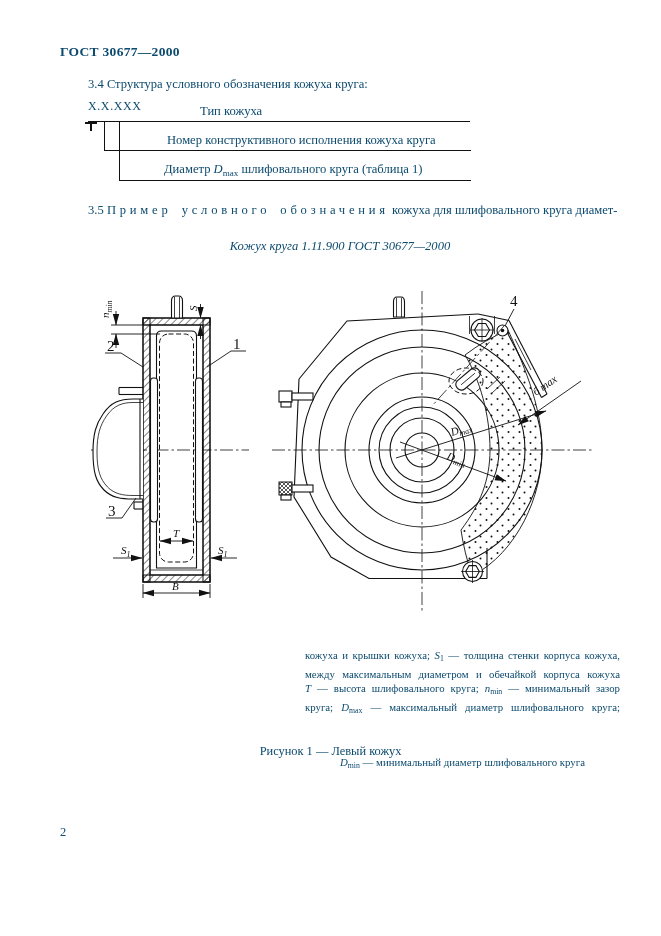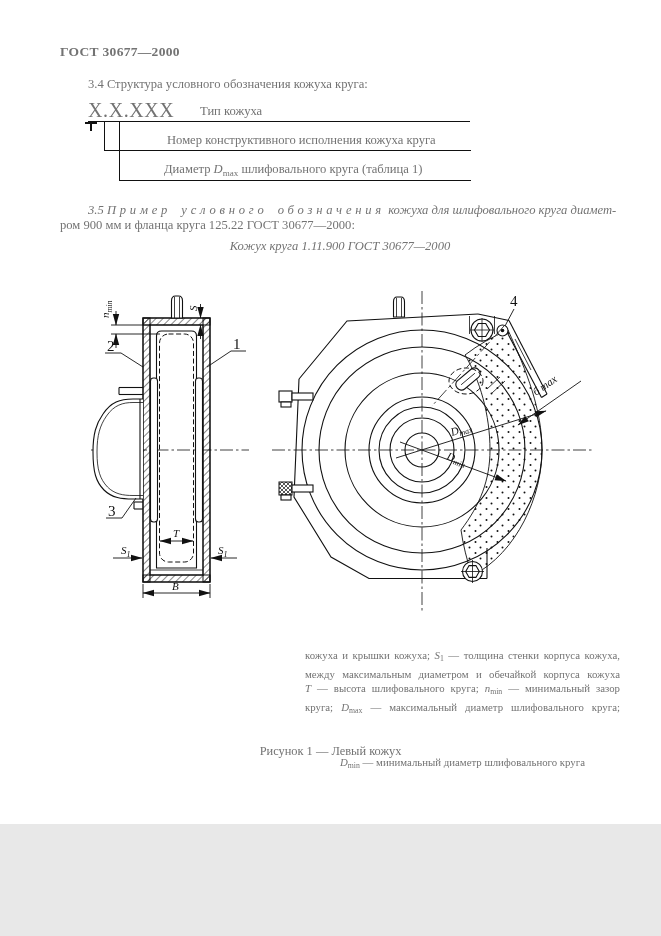--- a/index.html
+++ b/index.html
@@ -1,29 +1,29 @@
 <!DOCTYPE html>
 <html><head>
 <meta charset="utf-8">
 <style>
   html,body{margin:0;padding:0;background:#e8e8e8;}
-  .page{position:relative;width:661px;height:824px;background:#ffffff;
-        font-family:"Liberation Serif",serif;color:#737373;overflow:hidden;}
+  .page{position:relative;width:661px;height:936px;background:#ffffff;
+        font-family:"Liberation Serif",serif;color:#0c4a6e;overflow:hidden;}
   .abs{position:absolute;}
   .hdr{left:60px;top:44px;font-size:13.5px;font-weight:bold;letter-spacing:0.3px;}
   .body-text{font-size:12.6px;line-height:15px;}
   .c34{left:88px;top:77px;width:540px;}
   .c35{left:60px;top:203px;width:560px;text-align:justify;}
-  .c35 .ln1{text-indent:28px;font-style:italic;}
+  .c35 .ln1{text-indent:28px;}
   .example{left:60px;top:239px;width:560px;text-align:center;font-style:italic;font-size:12.6px;}
   .lsp{letter-spacing:0.30em;word-spacing:0.25em;}
   .it{font-style:italic;}
   .sb{font-size:0.72em;vertical-align:-0.28em;}
   
-  .code{left:88px;top:99px;font-size:20px;letter-spacing:0.6px;}
+  .code{left:88px;top:99px;font-size:12px;letter-spacing:0.6px;}
   .rule{height:0;border-top:1.4px solid #111;}
   .vline{width:0;border-left:1.4px solid #111;}
   .tickbar{left:85px;top:122px;width:12px;height:0;border-top:2.6px solid #111;}
   .tickstem{left:90px;top:122px;width:0;height:9px;border-left:2.4px solid #111;}
   .dlabel{font-size:12.6px;white-space:nowrap;}
   
   .legend{font-size:10.8px;line-height:13.6px;}
   .legend-left{left:85px;top:651px;width:206px;text-align:center;}
   .legend-right{left:305px;top:648px;width:315px;line-height:14.6px;}
   .jline{text-align:justify;text-align-last:justify;}
@@ -60,21 +60,20 @@
     <div class="abs rule" style="left:119px;top:180px;width:352px;"></div>
     <div class="abs vline" style="left:104px;top:121px;height:29px;"></div>
     <div class="abs vline" style="left:119px;top:121px;height:59px;"></div>
     <div class="abs dlabel" style="left:200px;top:104px;"><span>Тип кожуха</span></div>
     <div class="abs dlabel" style="left:167px;top:133px;"><span>Номер конструктивного исполнения кожуха круга</span></div>
     <div class="abs dlabel" style="left:164px;top:162px;"><span>Диаметр </span><span class="it">D</span><span class="sb">max</span><span> шлифовального круга (таблица 1)</span></div>
   </div>
 
   <div class="abs body-text c35">
     <div class="ln1"><span>3.5 </span><span class="lsp">Пример условного обозначения</span><span> кожуха для шлифовального круга диамет-</span></div>
-    <div>ром 900 мм и фланца круга 125.22 ГОСТ 30677—2000:</div>
   </div>
 
   <div class="abs example">Кожух круга 1.11.900 ГОСТ 30677—2000</div>
 
   <svg style="left:85px;top:285px;" width="535" height="330" viewBox="85 285 535 330">
     <defs>
       <pattern id="hatch" width="5" height="5" patternUnits="userSpaceOnUse" patternTransform="rotate(45)">
         <line x1="0" y1="0" x2="0" y2="5" stroke="#111" stroke-width="1"></line>
       </pattern>
       <pattern id="xh" width="4" height="4" patternUnits="userSpaceOnUse">

